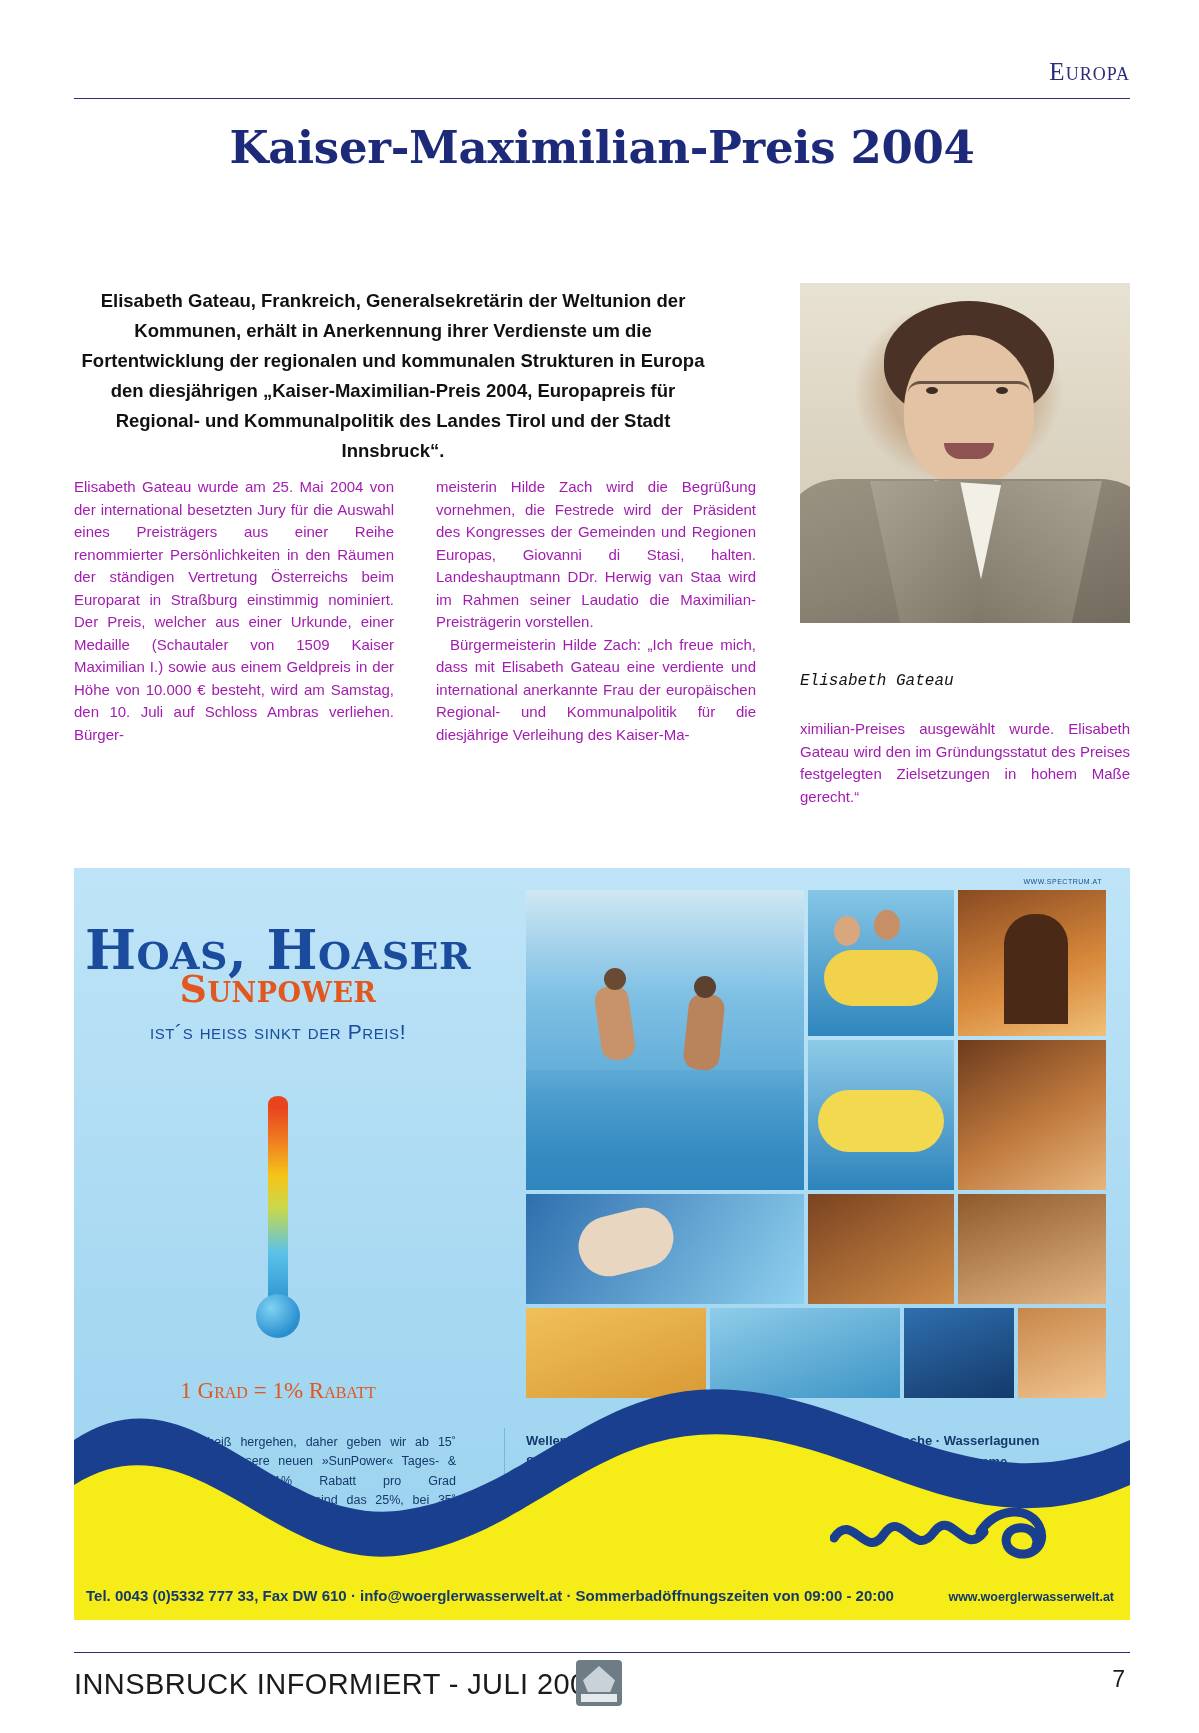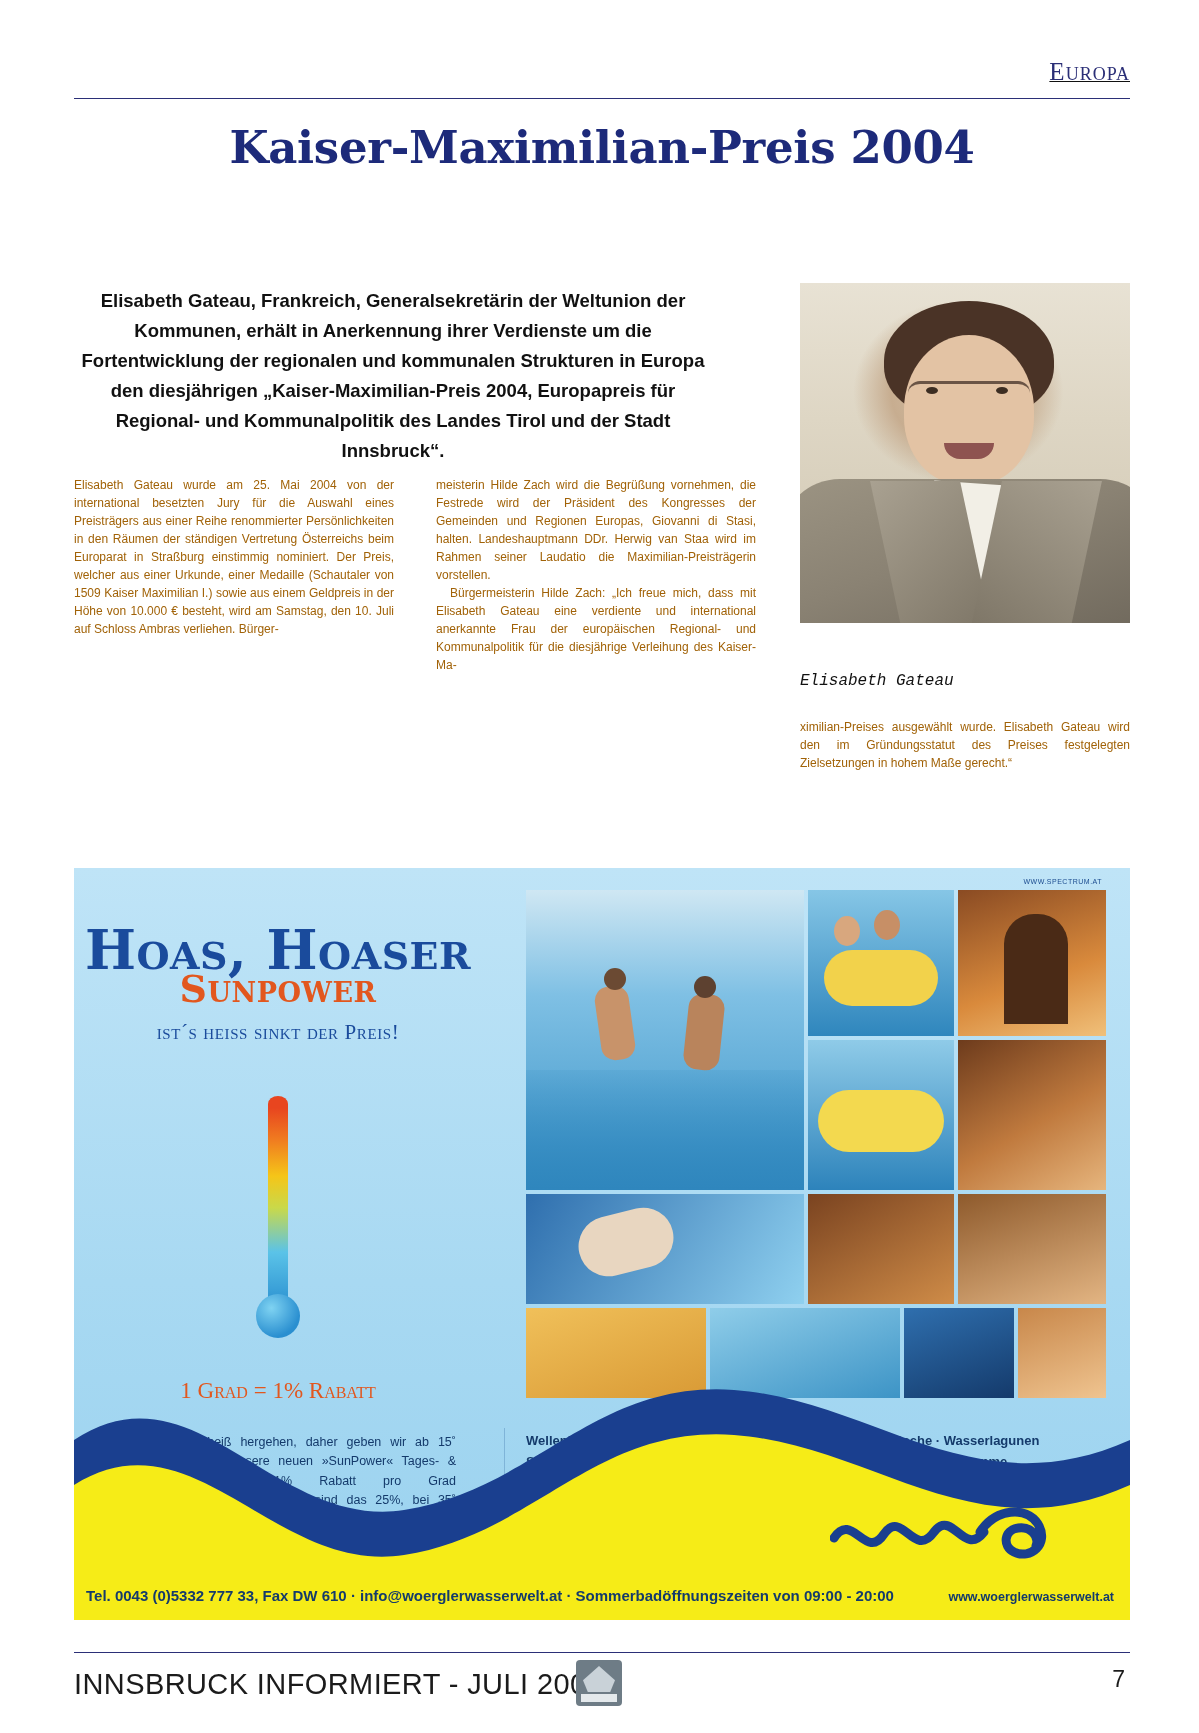--- a/index.html
+++ b/index.html
@@ -17,21 +17,20 @@
     overflow: hidden;
   }
 
   
   .header {
     position: absolute;
     left: 74px;
     top: 58px;
     width: 1056px;
     text-align: right;
-    text-decoration: underline;
   }
   .header-rule {
     position: absolute;
     left: 74px;
     top: 98px;
     width: 1056px;
     height: 1px;
     background: #2b2f77;
   }
   .header-label {
@@ -154,24 +153,24 @@
     width: 330px;
     font-family: Liberation Mono, monospace;
     font-style: italic;
     font-size: 16px;
     color: #111;
   }
 
   
   .col {
     position: absolute;
-    font-size: 12px;
+    font-size: 15px;
     line-height: 1.5;
     text-align: justify;
-    color: #a16207;
+    color: #a21caf;
     -webkit-hyphens: none;
     hyphens: none;
   }
   .col p { margin: 0; }
   .col p + p { text-indent: 14px; }
   .col1 { left: 74px;  top: 476px; width: 320px; }
   .col2 { left: 436px; top: 476px; width: 320px; }
   .col3 { left: 800px; top: 718px; width: 330px; }
 
   
@@ -208,21 +207,21 @@
     font-size: 38px;
     font-weight: bold;
     font-variant: small-caps;
     color: #e2571e;
     letter-spacing: 0.5px;
   }
   .ad-sub {
     position: absolute;
     left: 0; top: 152px; width: 408px;
     text-align: center;
-    font-family: Liberation Serif, serif;
+    font-family: Liberation Sans, sans-serif;
     font-size: 21px;
     font-variant: small-caps;
     color: #1a4b9c;
     letter-spacing: 0.6px;
   }
   .thermo {
     position: absolute;
     left: 176px; top: 240px;
     width: 56px; height: 250px;
   }

